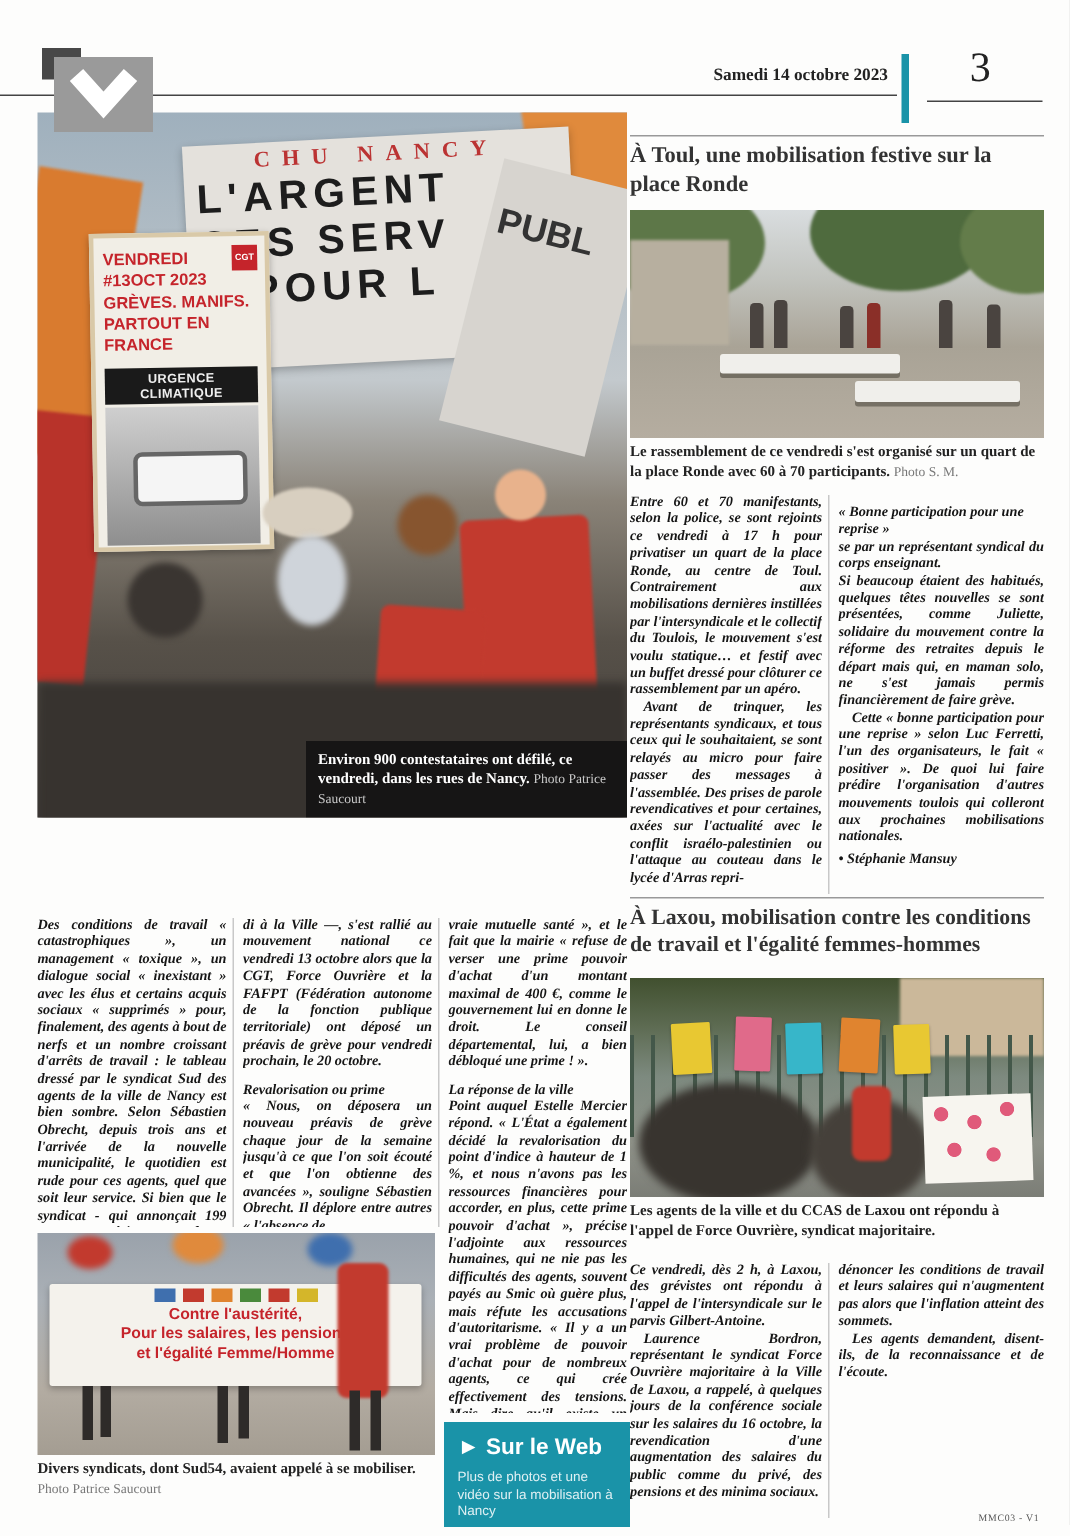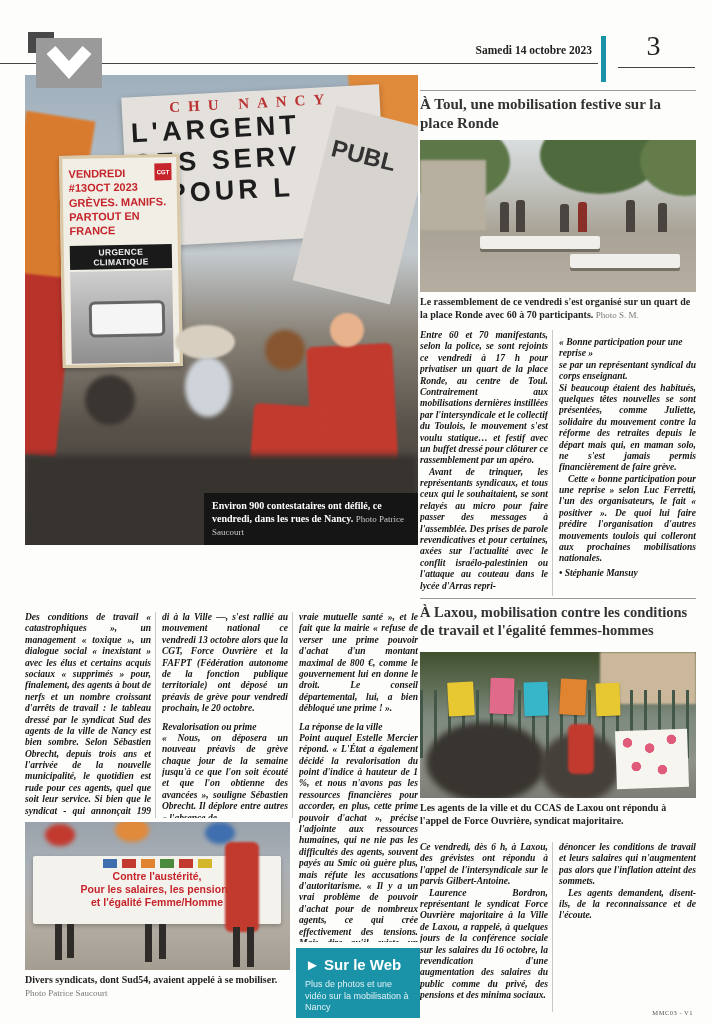--- a/index.html
+++ b/index.html
@@ -149,21 +149,21 @@
       <p class="tb p0">Des conditions de travail « catastrophiques », un management « toxique », un dialogue social « inexistant » avec les élus et certains acquis sociaux « supprimés » pour, finalement, des agents à bout de nerfs et un nombre croissant d'arrêts de travail : le tableau dressé par le syndicat Sud des agents de la ville de Nancy est bien sombre. Selon Sébastien Obrecht, depuis trois ans et l'arrivée de la nouvelle municipalité, le quotidien est rude pour ces agents, quel que soit leur service. Si bien que le syndicat - qui annonçait 199 personnes grévistes ce vendre-</p>
     </div>
   <div class="vsep" style="left:155px;top:612px;height:206px;"></div>
   <div class="colbox" style="top:612px;left:162px;width:126px;height:206px;">
       <p class="tb cont">di à la Ville —, s'est rallié au mouvement national ce vendredi 13 octobre alors que la CGT, Force Ouvrière et la FAFPT (Fédération autonome de la fonction publique territoriale) ont déposé un préavis de grève pour vendredi prochain, le 20 octobre.</p>
       <p class="tb sub">Revalorisation ou prime</p>
       <p class="tb p0">« Nous, on déposera un nouveau préavis de grève chaque jour de la semaine jusqu'à ce que l'on soit écouté et que l'on obtienne des avancées », souligne Sébastien Obrecht. Il déplore entre autres « l'absence de</p>
     </div>
   <div class="vsep" style="left:292px;top:612px;height:206px;"></div>
   <div class="colbox" style="top:612px;left:299px;width:119px;height:330px;">
-      <p class="tb cont">vraie mutuelle santé », et le fait que la mairie « refuse de verser une prime pouvoir d'achat d'un montant maximal de 800 €, comme le gouvernement lui en donne le droit. Le conseil départemental, lui, a bien débloqué une prime ! ».</p>
+      <p class="tb cont">vraie mutuelle santé », et le fait que la mairie « refuse de verser une prime pouvoir d'achat d'un montant maximal de 400 €, comme le gouvernement lui en donne le droit. Le conseil départemental, lui, a bien débloqué une prime ! ».</p>
       <p class="tb sub">La réponse de la ville</p>
       <p class="tb p0">Point auquel Estelle Mercier répond. « L'État a également décidé la revalorisation du point d'indice à hauteur de 1 %, et nous n'avons pas les ressources financières pour accorder, en plus, cette prime pouvoir d'achat », précise l'adjointe aux ressources humaines, qui ne nie pas les difficultés des agents, souvent payés au Smic où guère plus, mais réfute les accusations d'autoritarisme. « Il y a un vrai problème de pouvoir d'achat pour de nombreux agents, ce qui crée effectivement des tensions. Mais dire qu'il existe un management toxique, c'est faux ! »</p>
     </div>
 
   <div class="photo ph-march">
     <div class="blob" style="left:20px;top:2px;width:30px;height:22px;background:#c23a2e;filter:blur(2px);"></div>
     <div class="blob" style="left:90px;top:-4px;width:34px;height:24px;background:#e08a3c;filter:blur(2px);"></div>
     <div class="blob" style="left:180px;top:0px;width:30px;height:22px;background:#3f6fae;filter:blur(2px);"></div>
     <div class="march-banner">
       <div class="march-logos">
@@ -245,21 +245,21 @@
     <div class="blob" style="left:6px;top:70px;width:120px;height:80px;background:#38342f;filter:blur(3px);"></div>
     <div class="blob" style="left:120px;top:80px;width:80px;height:70px;background:#45403a;filter:blur(3px);"></div>
     <div class="vest" style="left:148px;top:72px;width:26px;height:50px;filter:blur(1px);"></div>
     <div class="dot-sign"></div>
   </div>
   <div class="capbox cap" style="top:802px;left:420px;width:276px;">
     <b>Les agents de la ville et du CCAS de Laxou ont répondu à l'appel de Force Ouvrière, syndicat majoritaire.</b>
   </div>
 
   <div class="colbox" style="top:842px;left:420px;width:128px;height:170px;">
-      <p class="tb p0">Ce vendredi, dès 6 h, à Laxou, des grévistes ont répondu à l'appel de l'intersyndicale sur le parvis Gilbert-Antoine.</p>
+      <p class="tb p0">Ce vendredi, dès 2 h, à Laxou, des grévistes ont répondu à l'appel de l'intersyndicale sur le parvis Gilbert-Antoine.</p>
       <p class="tb p">Laurence Bordron, représentant le syndicat Force Ouvrière majoritaire à la Ville de Laxou, a rappelé, à quelques jours de la conférence sociale sur les salaires du 16 octobre, la revendication d'une augmentation des salaires du public comme du privé, des pensions et des minima sociaux.</p>
     </div>
   <div class="vsep" style="left:552px;top:842px;height:170px;"></div>
   <div class="colbox" style="top:842px;left:559px;width:137px;height:170px;">
       <p class="tb cont">dénoncer les conditions de travail et leurs salaires qui n'augmentent pas alors que l'inflation atteint des sommets.</p>
       <p class="tb p">Les agents demandent, disent-ils, de la reconnaissance et de l'écoute.</p>
     </div>
 
   <div class="edition">MMC03 - V1</div>
 

